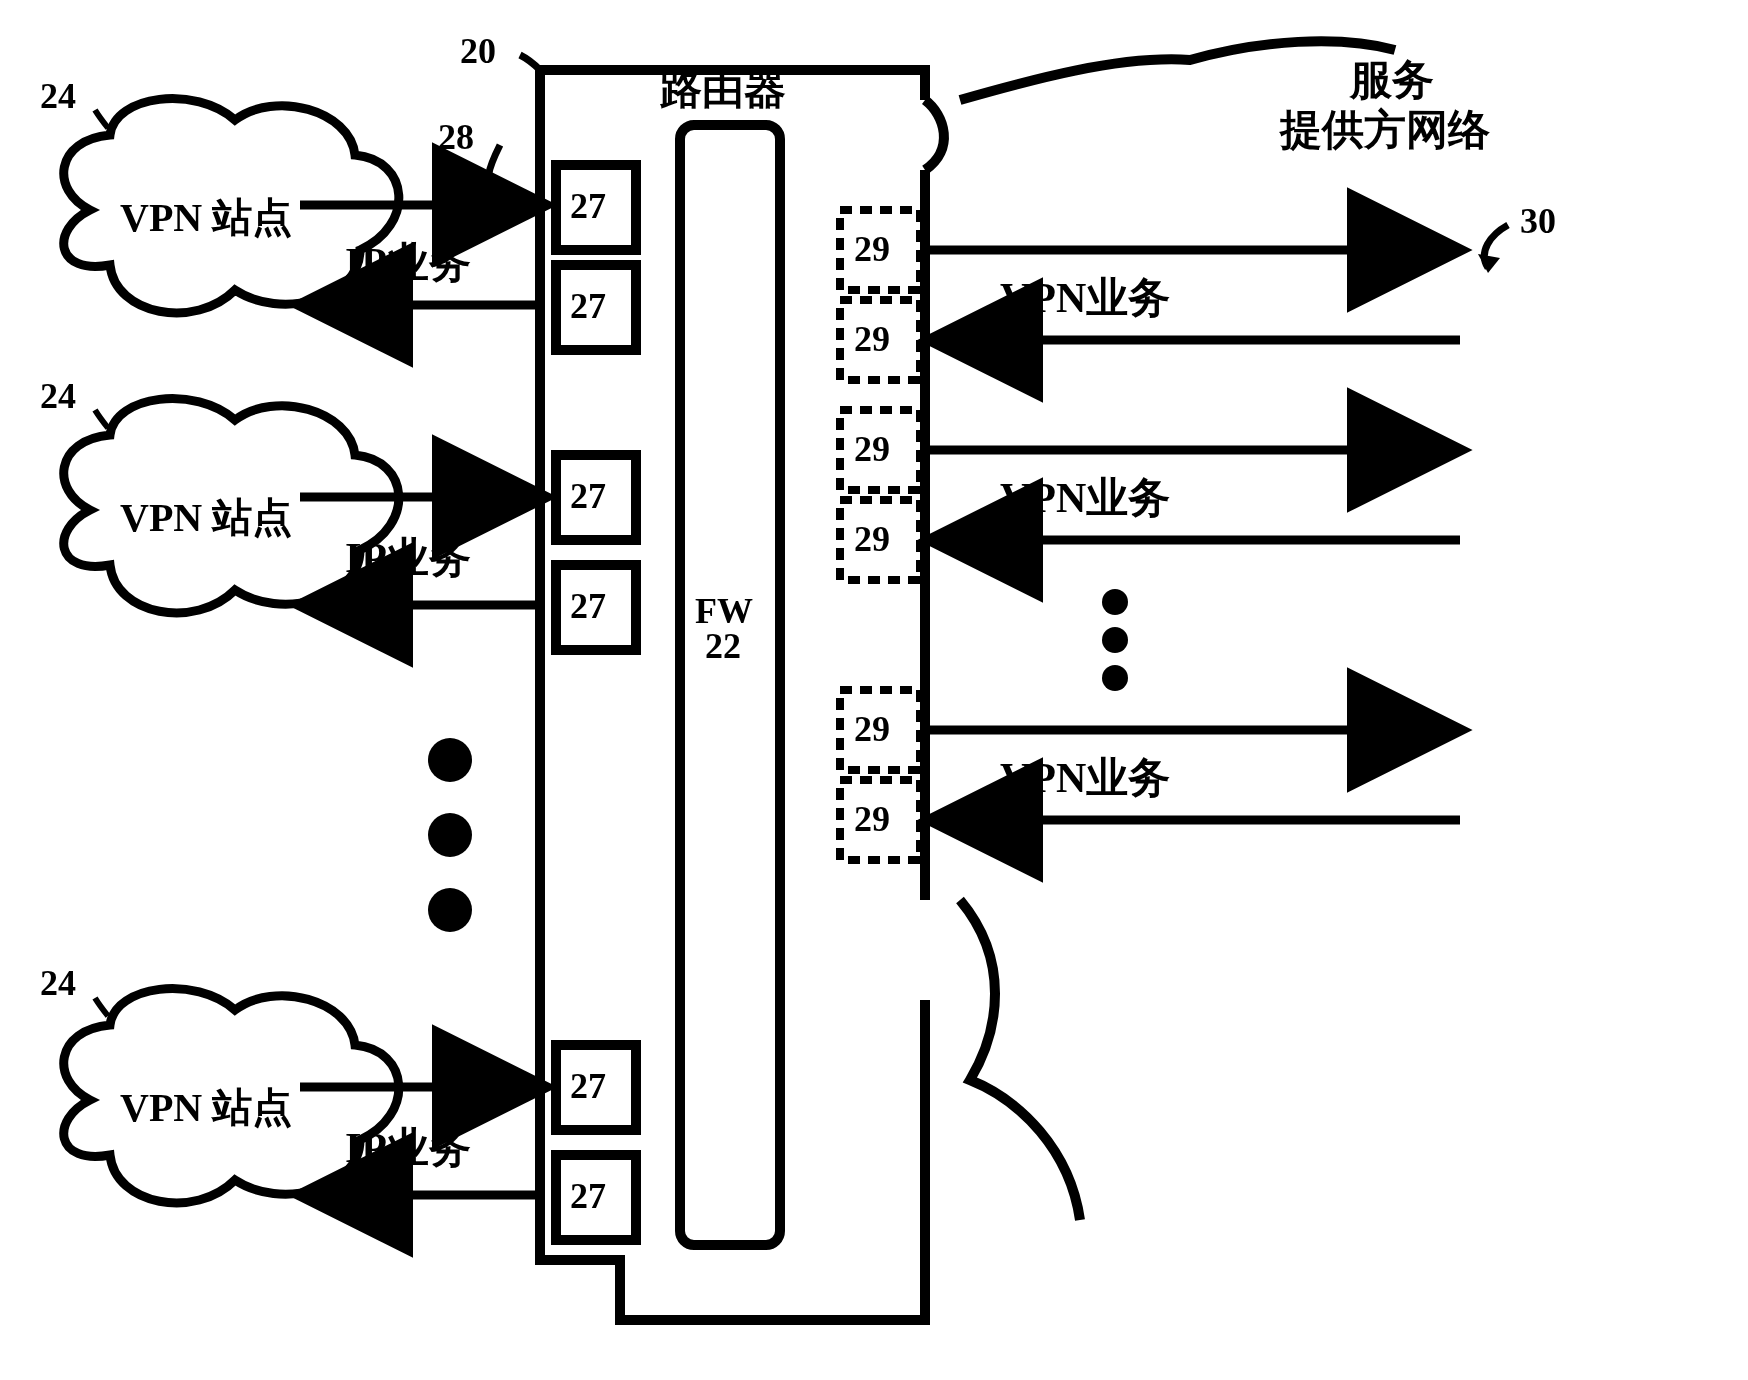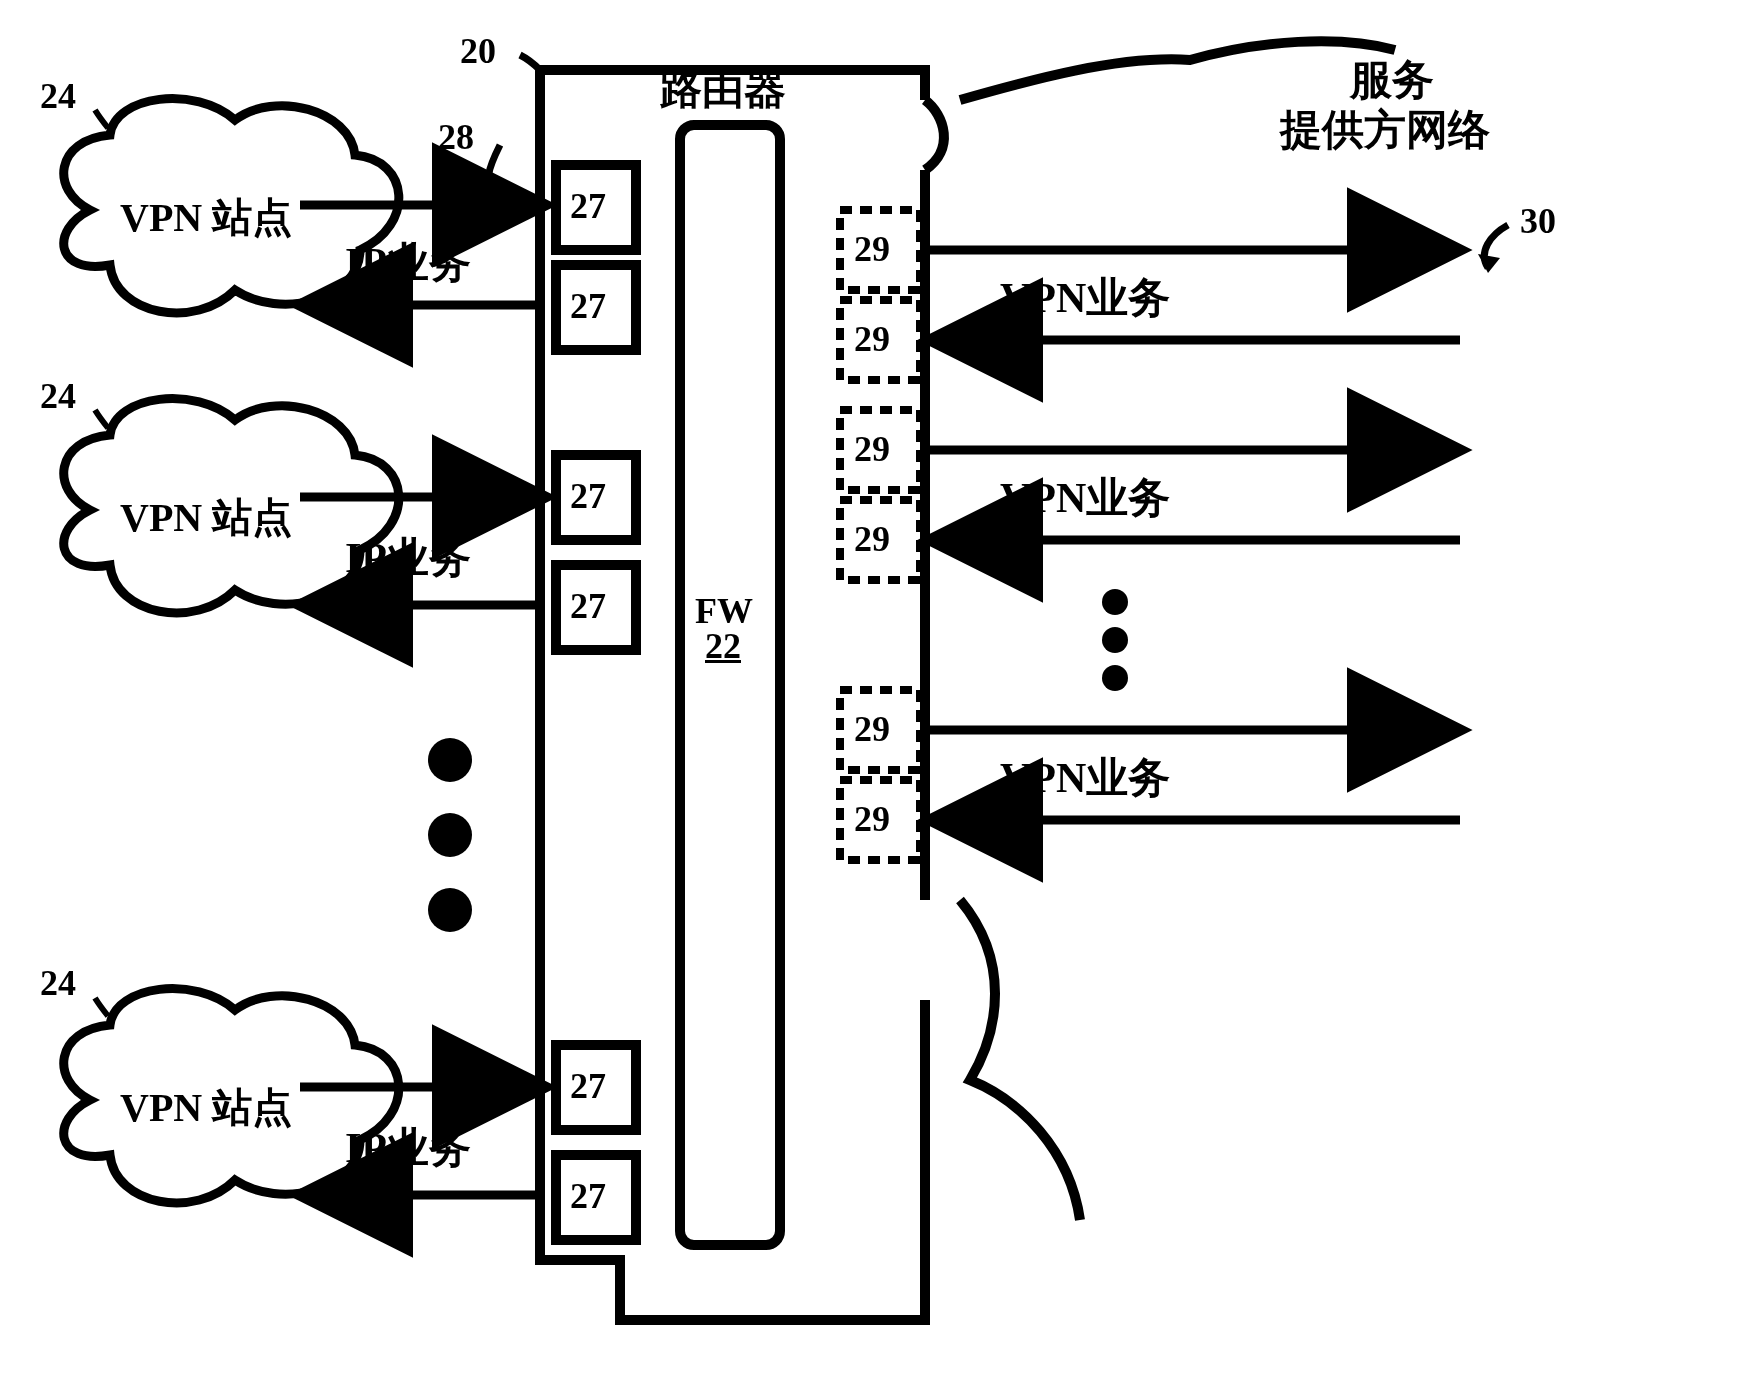--- a/index.html
+++ b/index.html
@@ -23,21 +23,20 @@
     font-family:"SimSun","Songti SC","Times New Roman",serif;
     font-size:42px;
     font-weight:600;
   }
   .lbl-en{
     font-family:"Times New Roman",serif;
     font-size:36px;
     font-weight:bold;
   }
   .fw-num{
-    text-decoration:underline;
   }
 </style>
 </head>
 <body>
 
 <svg viewBox="0 0 1748 1380" width="1748" height="1380">
   <defs>
     <marker id="arrow" viewBox="0 0 20 20" refX="18" refY="10" markerWidth="14" markerHeight="14" orient="auto-start-reverse">
       <path d="M0,0 L20,10 L0,20 Z" fill="#000"></path>
     </marker>

